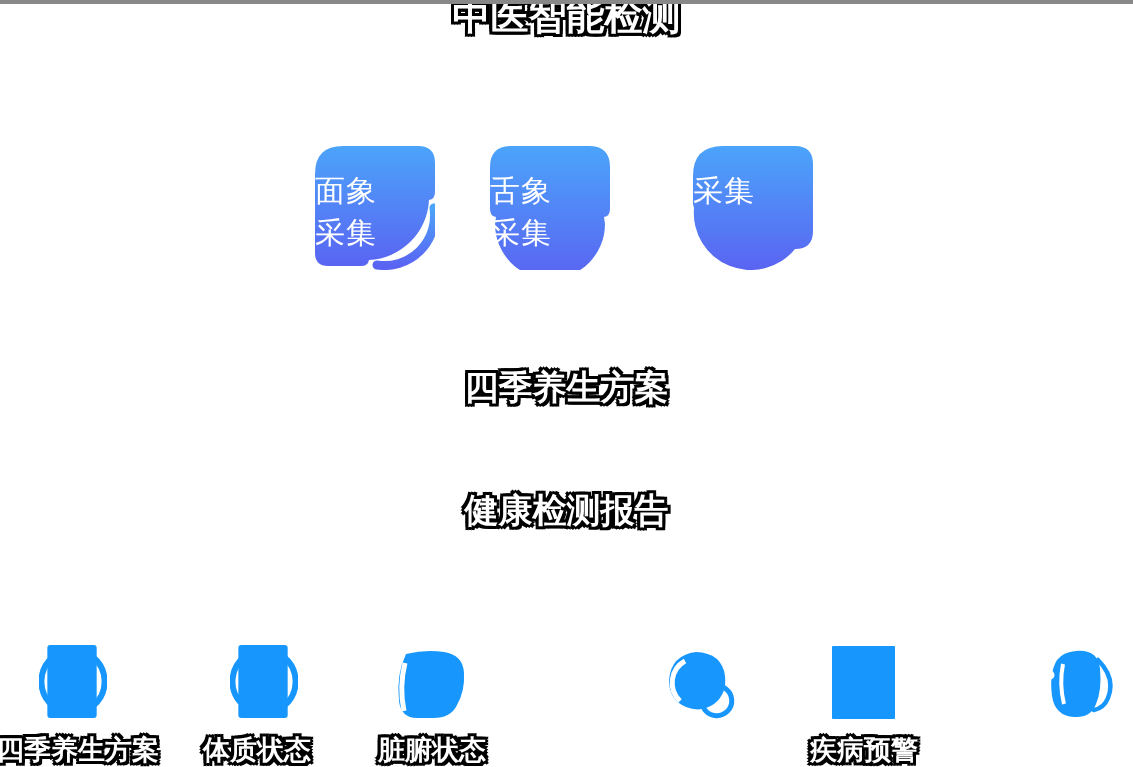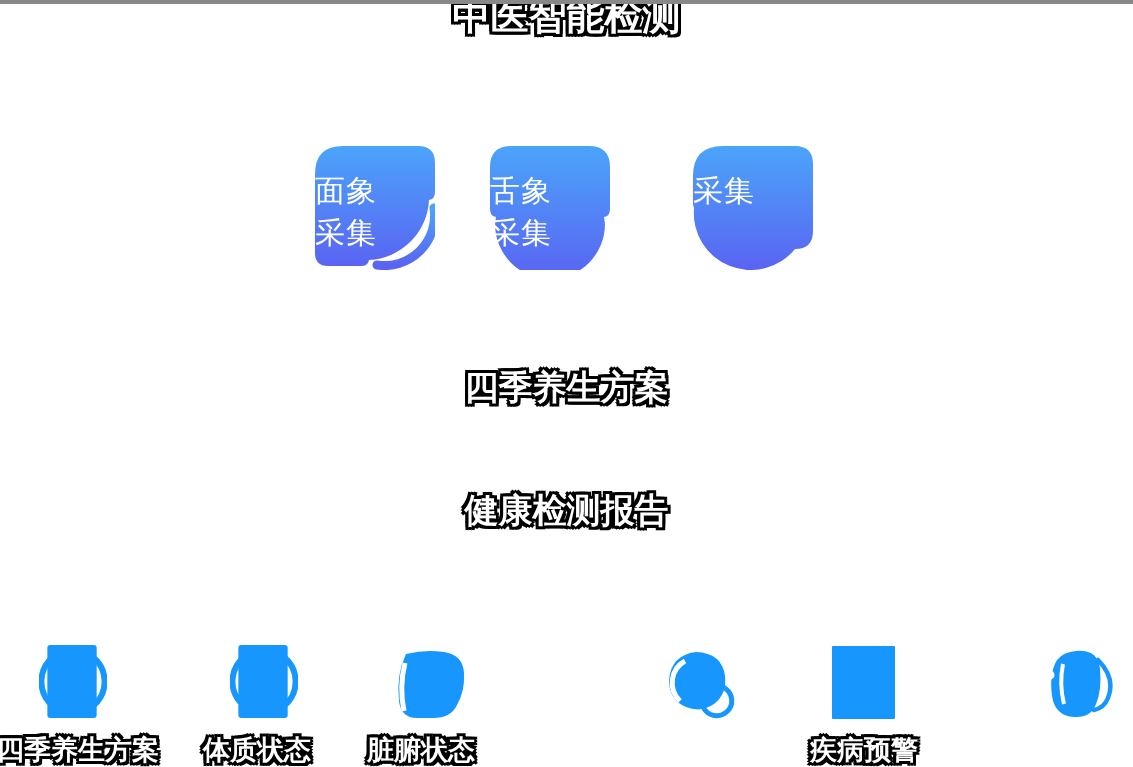--- a/index.html
+++ b/index.html
@@ -113,16 +113,16 @@
 
   <svg class="ricon" style="left:1048px;top:644px" width="66" height="76" viewBox="0 0 66 76" fill="#1797FD">
     <path d="M28 3 Q50 1 52 21 Q54 42 48 56 Q43 70 26 69 Q7 68 4 48 Q1 25 9 12 Q15 4 28 3 Z"></path>
     <circle cx="2" cy="27" r="4.5" fill="#FFFFFF"></circle>
     <path d="M15 16 Q11 36 16 56" fill="none" stroke-width="4" stroke="#FFFFFF"></path>
     <path d="M50 12 Q68 30 60 50 Q56 60 46 62" fill="none" stroke-width="4.5" stroke-linecap="round" stroke="#1797FD"></path>
   </svg>
 
   <div class="outlined rlabel" style="left:78px">四季养生方案</div>
   <div class="outlined rlabel" style="left:257px">体质状态</div>
-  <div class="outlined rlabel" style="left:421px">脏腑状态</div>
+  <div class="outlined rlabel" style="left:432px">脏腑状态</div>
   <div class="outlined rlabel" style="left:864px">疾病预警</div>
 
 </div>
 
 </body></html>

